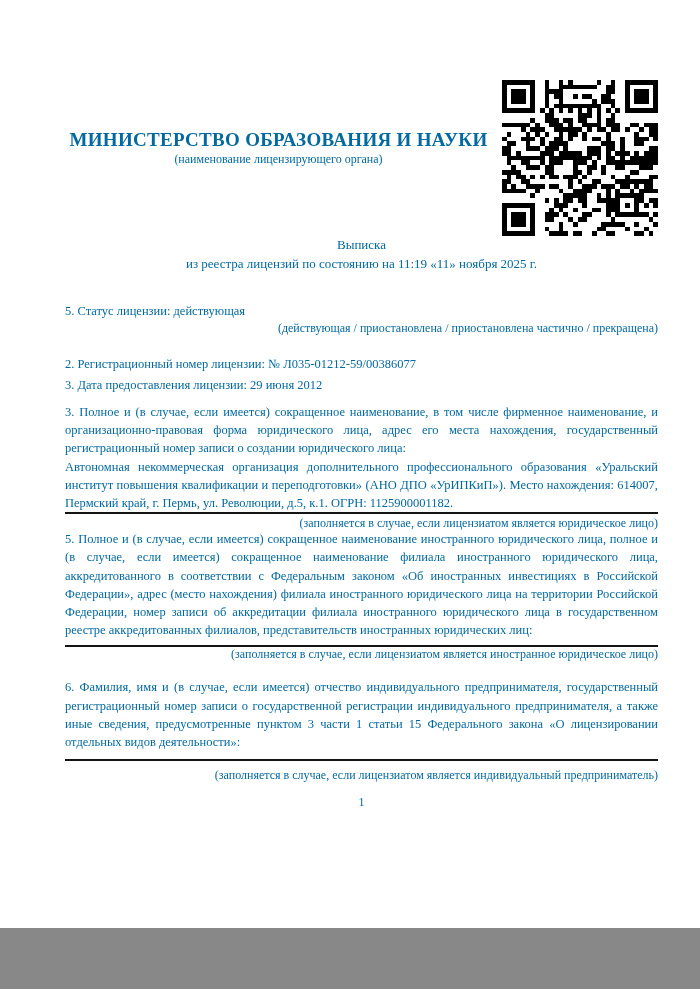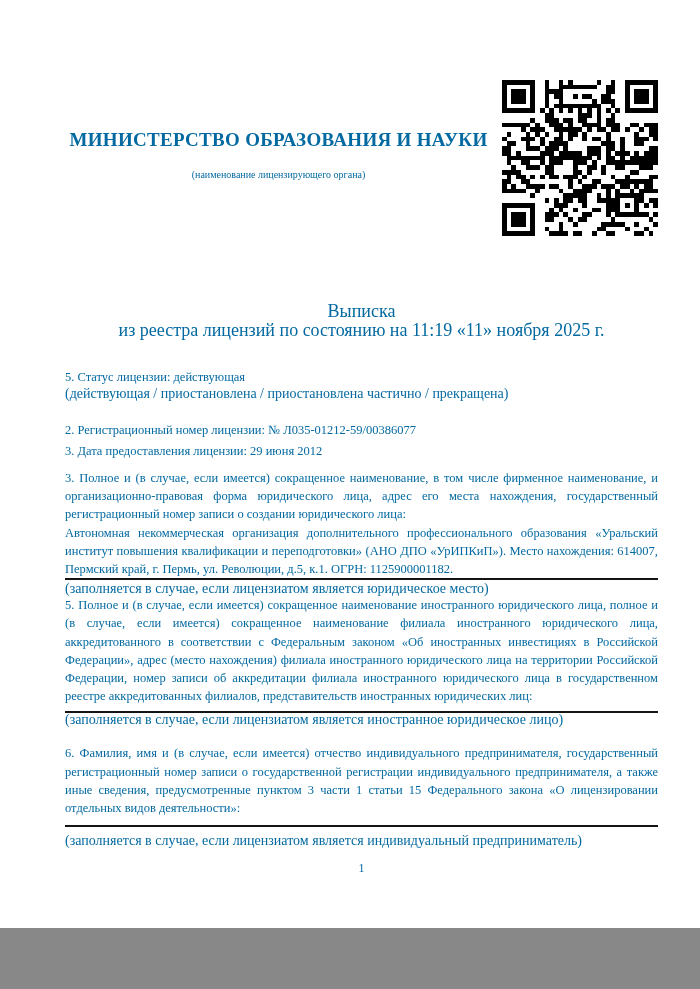--- a/index.html
+++ b/index.html
@@ -10,29 +10,29 @@
     background:#ffffff;
     box-sizing:border-box;
     padding:80px 42px 0 65px;
     overflow:hidden;
     color:#0369a1;
     font-family:"Liberation Serif","DejaVu Serif",serif;
   }
   .header-row { display:flex; align-items:flex-start; }
   .header-left { flex:1 1 auto; text-align:center; padding-top:46px; padding-right:10px; }
   .h-line { font-weight:bold; font-size:19px; line-height:27px; letter-spacing:0.3px; }
-  .h-sub  { font-size:10px; line-height:12px; margin-top:16px; }
+  .h-sub  { font-size:12px; line-height:12px; margin-top:0; }
   .qr-box { flex:0 0 auto; width:156px; height:156px; }
   .qr-box svg { display:block; width:156px; height:156px; }
 
-  .doc-title { margin-top:66px; text-align:center; font-size:18px; line-height:18.5px; }
+  .doc-title { text-align:center; font-size:13px; line-height:18.5px; }
 
   .single { font-size:12.5px; line-height:18px; white-space:nowrap; }
   .para   { font-size:12.5px; line-height:18.2px; text-align:justify; }
-  .note   { font-size:14px; line-height:14px; text-align:left; }
+  .note   { font-size:12px; line-height:14px; text-align:right; }
   .rule   { border-bottom:2px solid #141414; height:0; }
 
   .it1  { margin-top:29px; }
   .nt1  { margin-top:1px; }
   .it2  { margin-top:20px; }
   .it3  { margin-top:3px; }
   .it4  { margin-top:9px; }
   .rl4  { margin-top:0; }
   .nt4  { margin-top:2px; }
   .it5  { }
@@ -610,21 +610,21 @@
   <div class="single it1">5. Статус лицензии: действующая</div>
   <div class="note nt1">(действующая / приостановлена / приостановлена частично / прекращена)</div>
 
   <div class="single it2">2. Регистрационный номер лицензии: № Л035-01212-59/00386077</div>
 
   <div class="single it3">3. Дата предоставления лицензии: 29 июня 2012</div>
 
   <div class="para it4">3. Полное и (в случае, если имеется) сокращенное наименование, в том числе фирменное наименование, и организационно-правовая форма юридического лица, адрес его места нахождения, государственный регистрационный номер записи о создании юридического лица:</div>
   <div class="para">Автономная некоммерческая организация дополнительного профессионального образования «Уральский институт повышения квалификации и переподготовки» (АНО ДПО «УрИПКиП»). Место нахождения: 614007, Пермский край, г. Пермь, ул. Революции, д.5, к.1. ОГРН: 1125900001182.</div>
   <div class="rule rl4"></div>
-  <div class="note nt4">(заполняется в случае, если лицензиатом является юридическое место)</div>
+  <div class="note nt4">(заполняется в случае, если лицензиатом является юридическое лицо)</div>
 
   <div class="para it5">5. Полное и (в случае, если имеется) сокращенное наименование иностранного юридического лица, полное и (в случае, если имеется) сокращенное наименование филиала иностранного юридического лица, аккредитованного в соответствии с Федеральным законом «Об иностранных инвестициях в Российской Федерации», адрес (место нахождения) филиала иностранного юридического лица на территории Российской Федерации, номер записи об аккредитации филиала иностранного юридического лица в государственном реестре аккредитованных филиалов, представительств иностранных юридических лиц:</div>
   <div class="rule rl5"></div>
   <div class="note nt5">(заполняется в случае, если лицензиатом является иностранное юридическое лицо)</div>
 
   <div class="para it6">6. Фамилия, имя и (в случае, если имеется) отчество индивидуального предпринимателя, государственный регистрационный номер записи о государственной регистрации индивидуального предпринимателя, а также иные сведения, предусмотренные пунктом 3 части 1 статьи 15 Федерального закона «О лицензировании отдельных видов деятельности»:</div>
   <div class="rule rl6"></div>
   <div class="note nt6">(заполняется в случае, если лицензиатом является индивидуальный предприниматель)</div>
 
 

